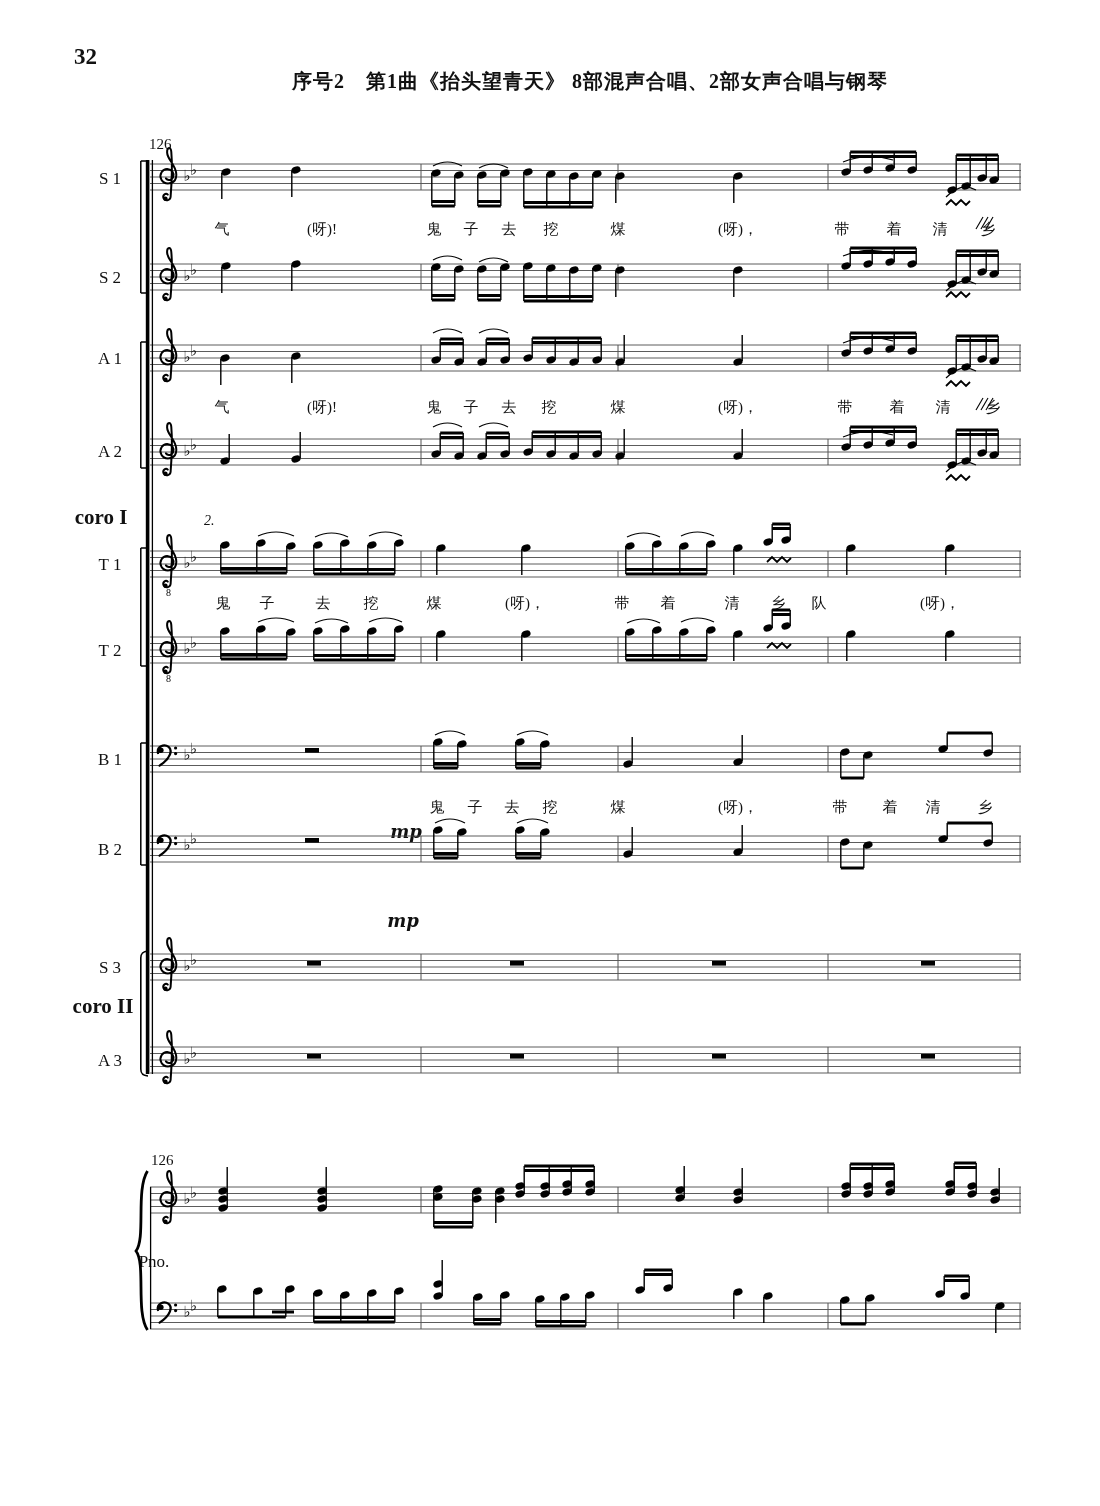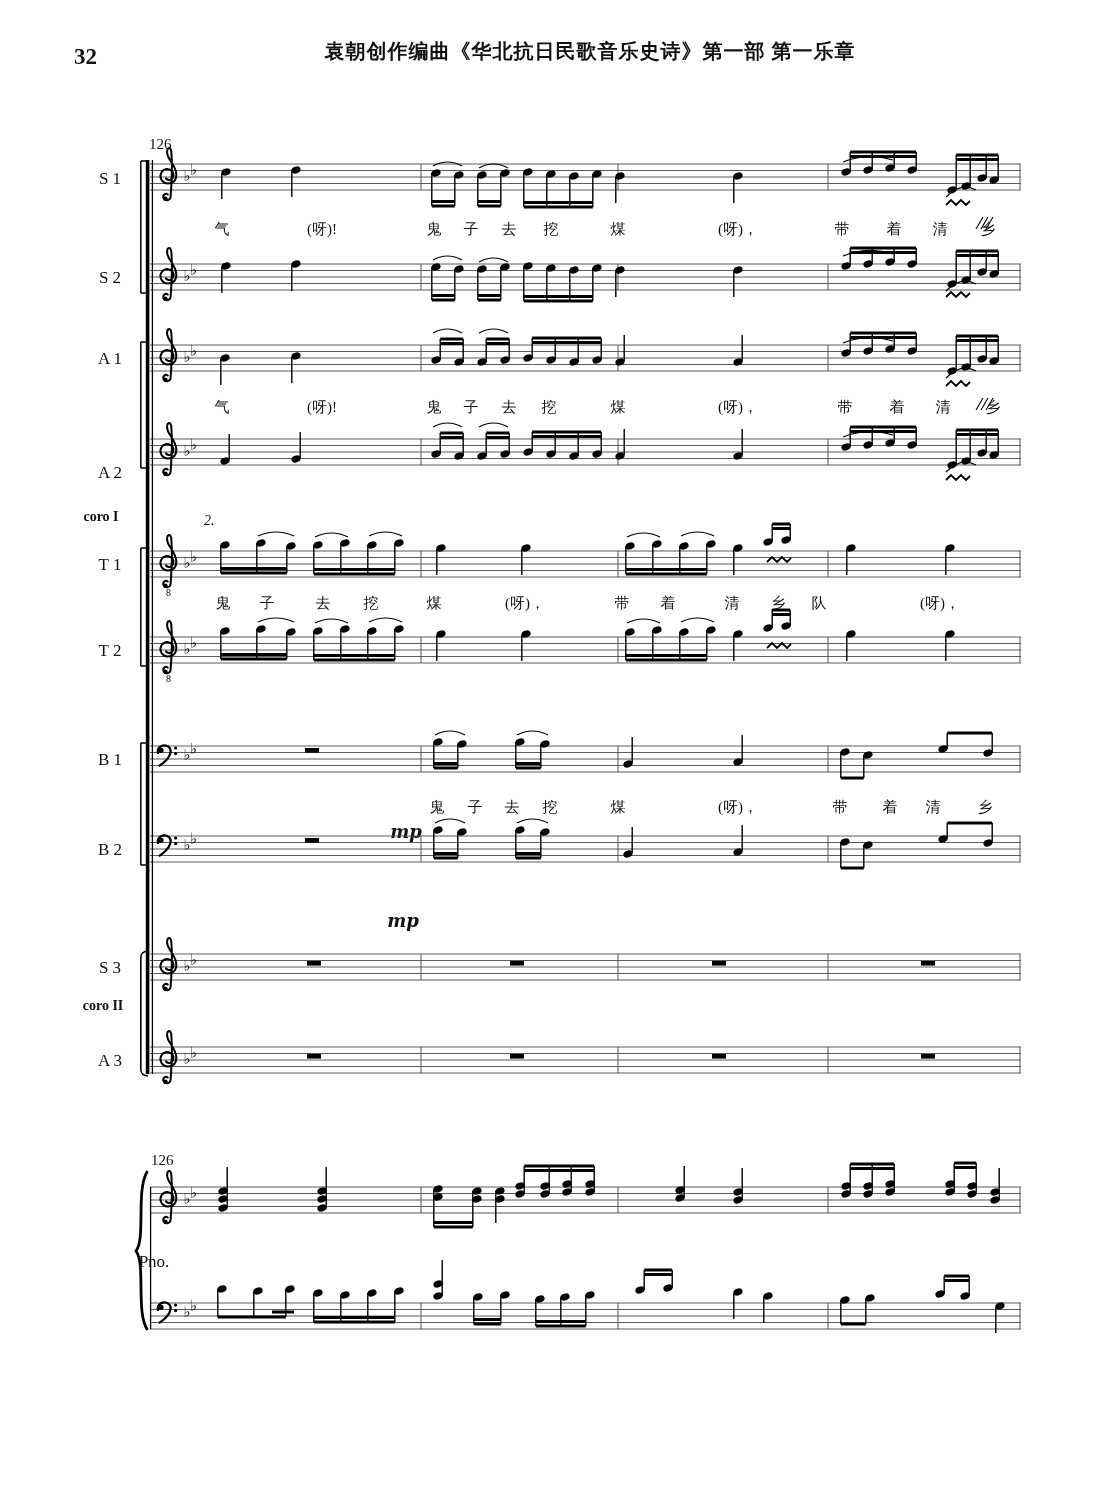--- a/index.html
+++ b/index.html
@@ -7,44 +7,44 @@
     position:relative;width:1100px;height:1506px;background:#ffffff;
     font-family:"Liberation Serif","DejaVu Serif",serif;color:#111;
     overflow:hidden;margin:0 auto;
   }
   .page-number{position:absolute;left:74px;top:44px;font-size:23px;font-weight:700;}
   .title1{position:absolute;left:90px;right:10px;top:38px;text-align:center;
     font-size:20px;font-weight:700;letter-spacing:1px;white-space:nowrap;}
   .title2{position:absolute;left:90px;right:10px;top:68px;text-align:center;
     font-size:20px;font-weight:700;letter-spacing:1px;white-space:nowrap;}
   .slabel{position:absolute;transform:translate(-50%,-50%);font-size:17px;white-space:nowrap;}
-  .grouplabel{position:absolute;transform:translate(-50%,-50%);font-size:14px;font-weight:700;white-space:nowrap;}
+  .grouplabel{position:absolute;transform:translate(-50%,-50%);font-size:21px;font-weight:700;white-space:nowrap;}
   .measure-num{position:absolute;font-size:15px;text-align:right;}
   .volta{position:absolute;font-size:14px;font-style:italic;}
   .dyn{position:absolute;transform:translate(-50%,-50%);font-size:18px;font-style:italic;font-weight:700;
     font-family:"DejaVu Serif","Liberation Serif",serif;margin-top:34px;}
   .lyr{position:absolute;transform:translate(-50%,0);font-size:15px;white-space:nowrap;}
   svg#score-svg{position:absolute;left:0;top:0;}
 </style>
 </head>
 <body>
 
 <div class="page">
 
   <div class="page-number">32</div>
-  <div class="title1">袁朝创作编曲《华北抗日民歌音乐史诗》第一部 第一乐章</div>
+  <div class="title2">序号2　第1曲《抬头望青天》 8部混声合唱、2部女声合唱与钢琴</div>
 
   <div class="measure-num" style="left:149px;top:136px;">126</div>
   <div class="measure-num" style="left:151px;top:1152px;">126</div>
   <div class="volta" style="left:204px;top:513px;">2.</div>
 
   <div class="slabel" style="left:110px;top:179px;">S 1</div>
   <div class="slabel" style="left:110px;top:278px;">S 2</div>
   <div class="slabel" style="left:110px;top:359px;">A 1</div>
-  <div class="slabel" style="left:110px;top:452px;margin-top:21px;">A 2</div>
+  <div class="slabel" style="left:110px;top:452px;">A 2</div>
   <div class="slabel" style="left:110px;top:565px;">T 1</div>
   <div class="slabel" style="left:110px;top:651px;">T 2</div>
   <div class="slabel" style="left:110px;top:760px;">B 1</div>
   <div class="slabel" style="left:110px;top:850px;">B 2</div>
   <div class="slabel" style="left:110px;top:968px;">S 3</div>
   <div class="slabel" style="left:110px;top:1061px;">A 3</div>
 
   <div class="grouplabel" style="left:101px;top:517px;">coro I</div>
   <div class="grouplabel" style="left:103px;top:1006px;">coro II</div>
   <div class="slabel" style="left:106px;top:1262px;margin-left:48px;">Pno.</div>

